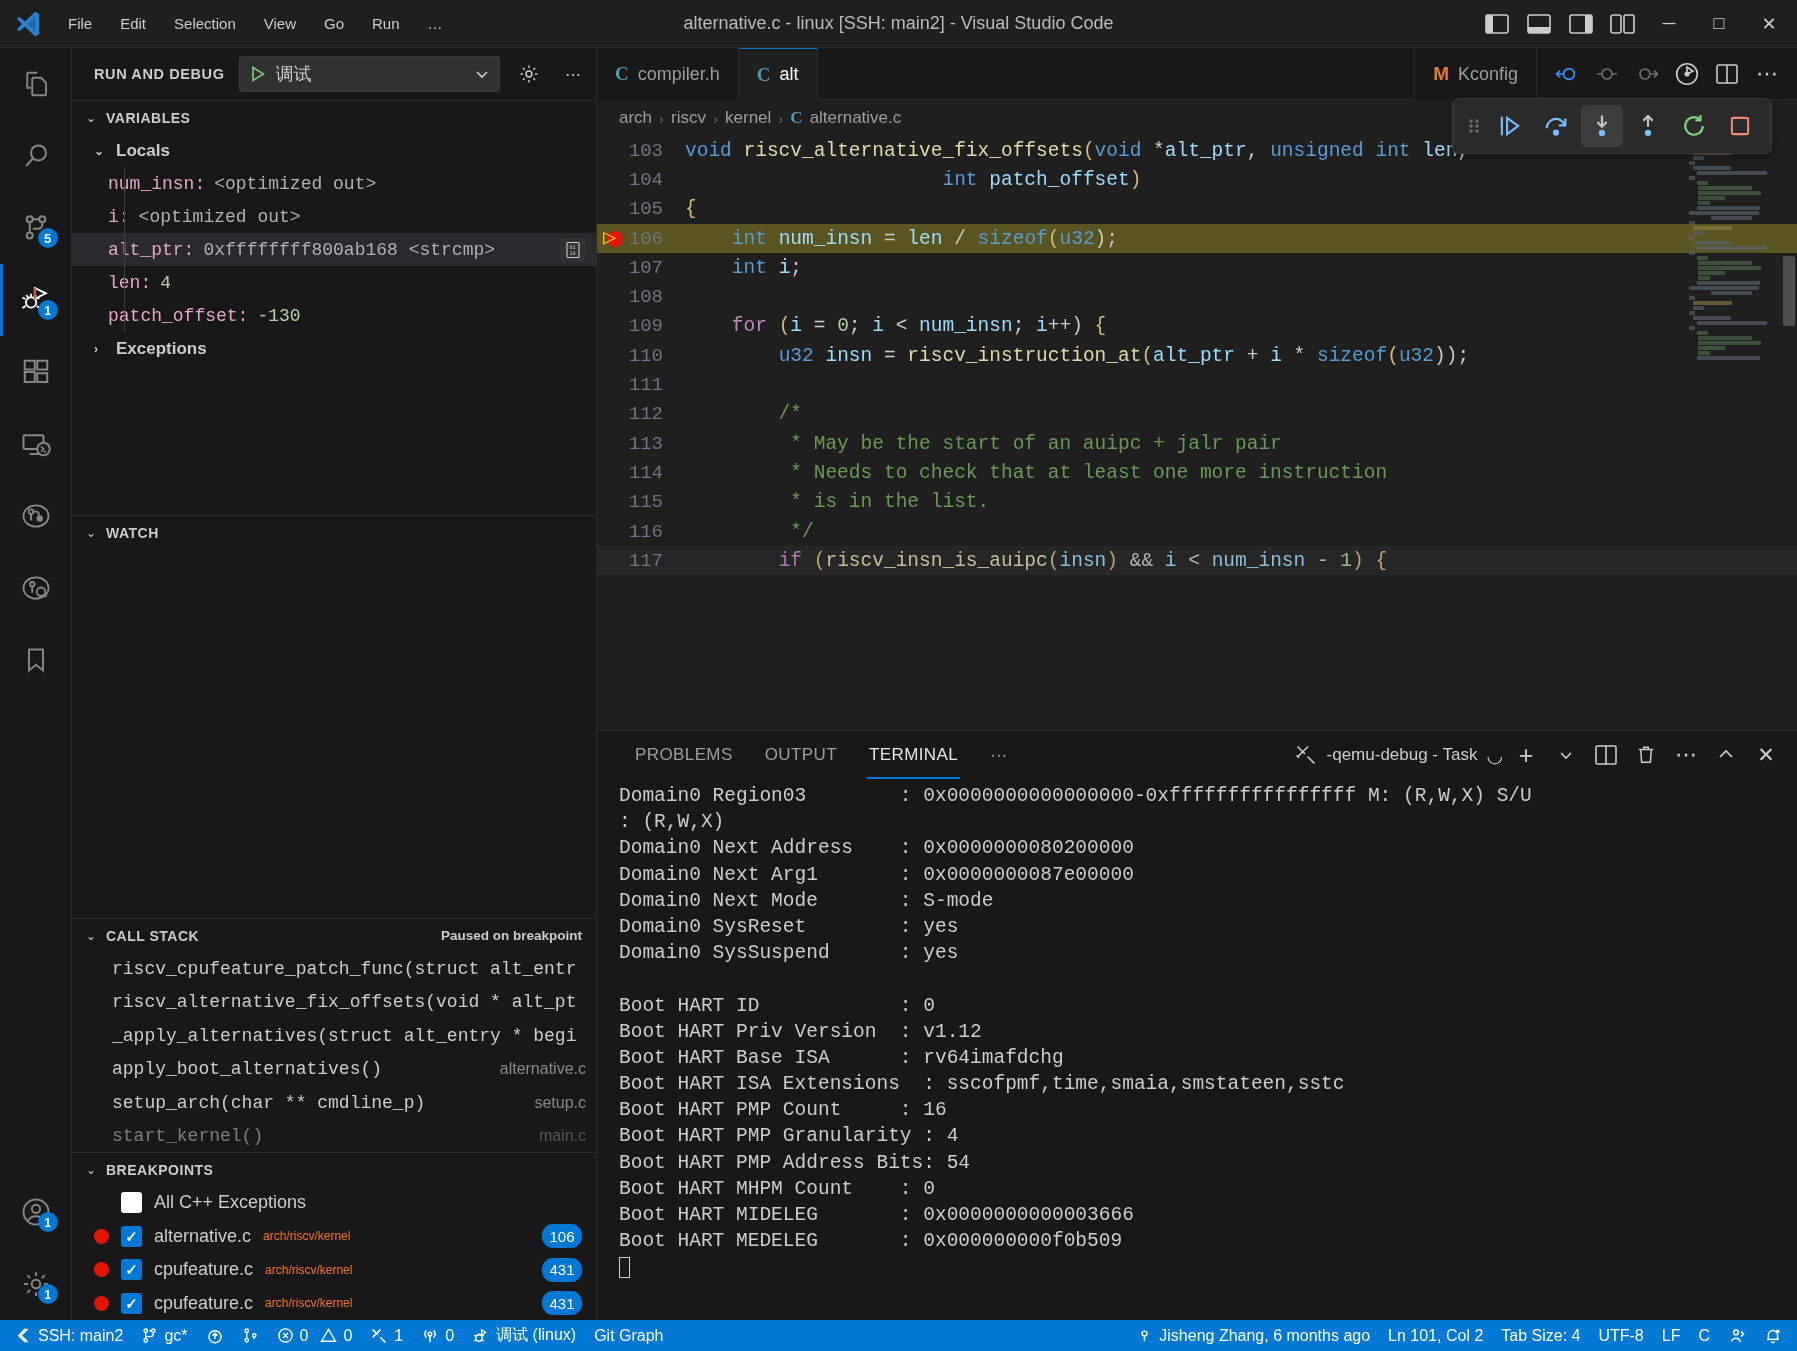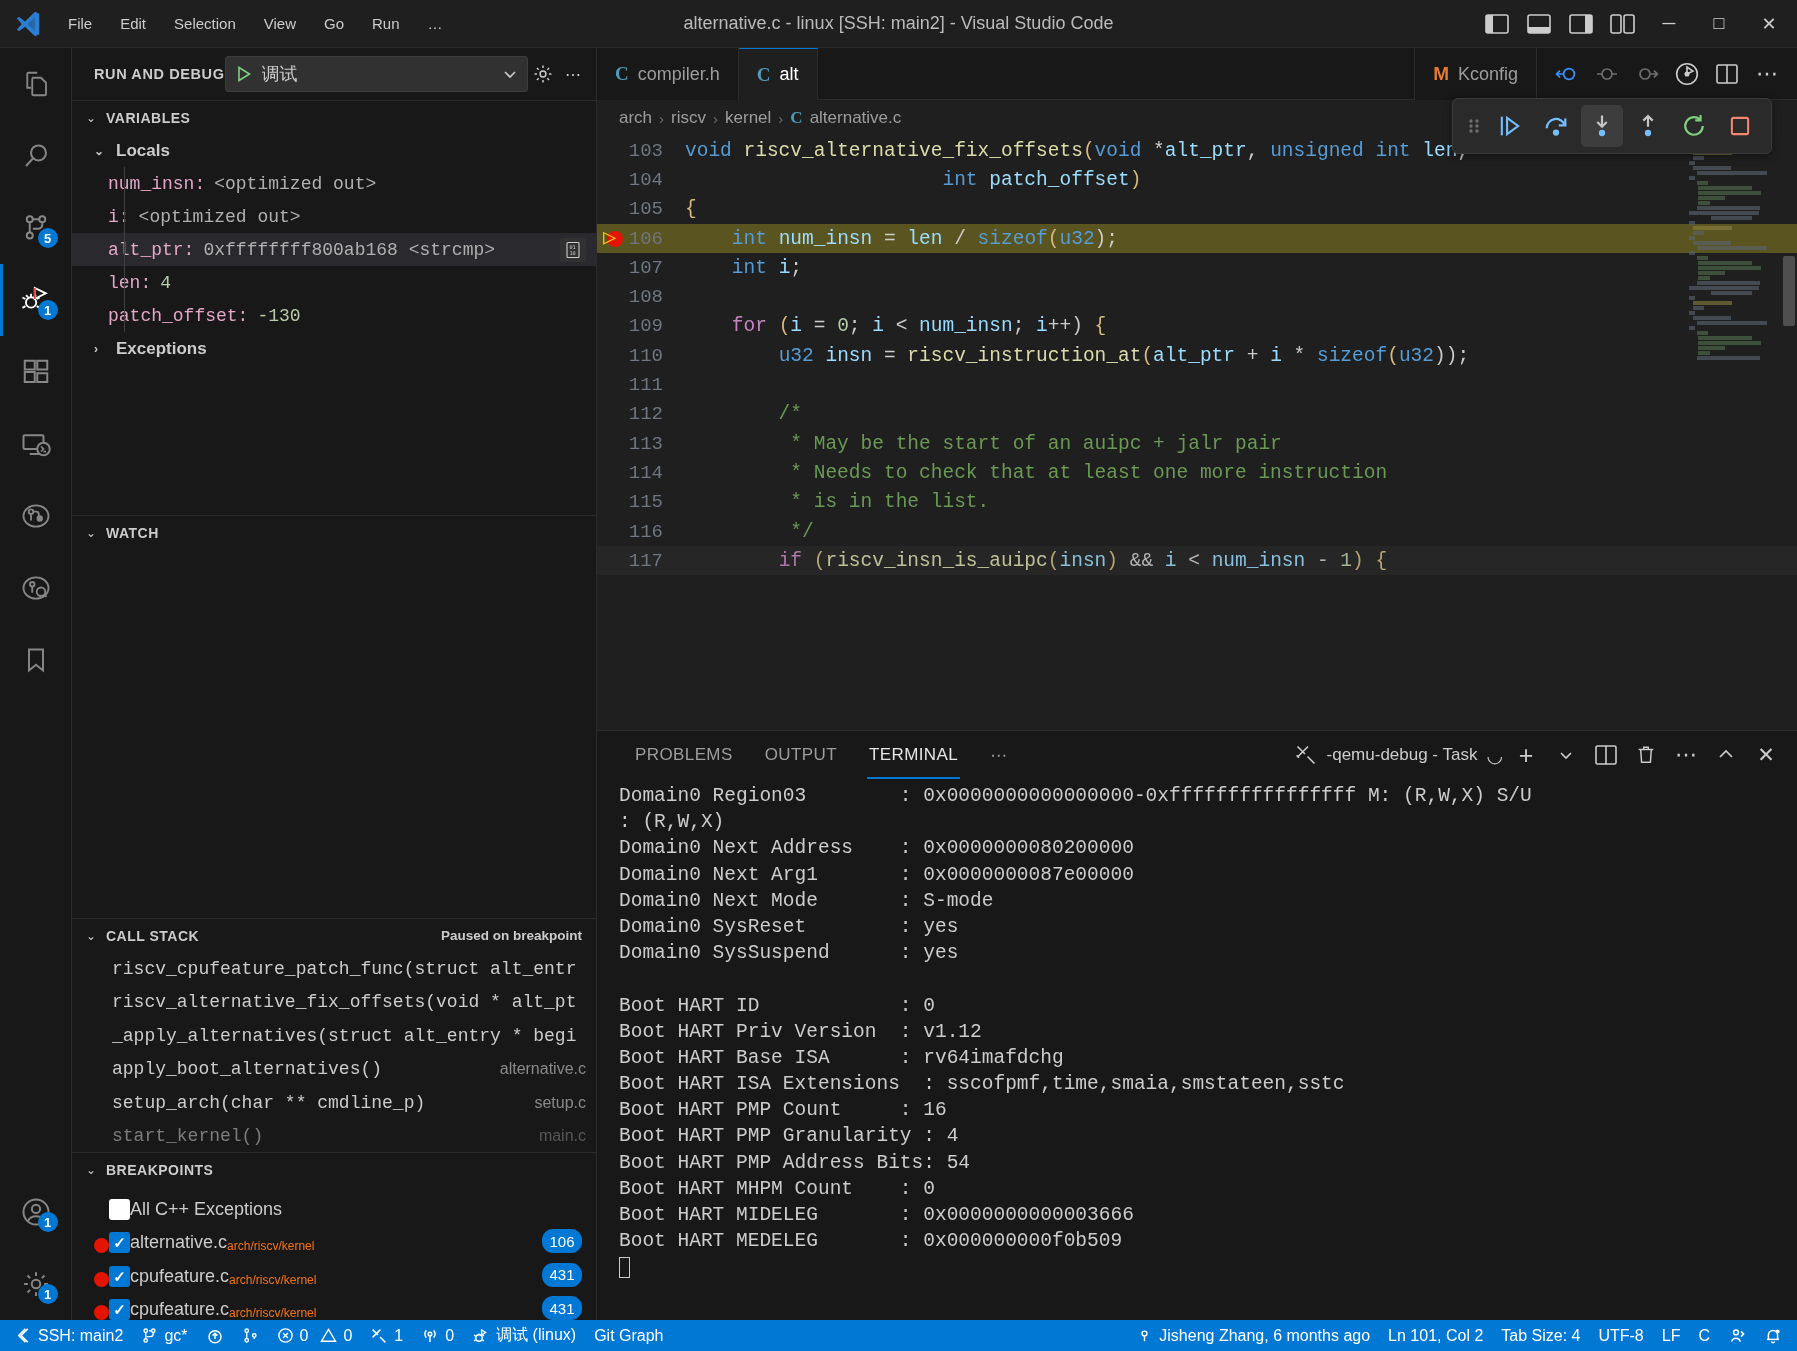--- a/index.html
+++ b/index.html
@@ -54,21 +54,21 @@
     font-weight: 600;
   }
   .act-bottom { margin-top: auto; }
 
   
   .sidebar {
     width: 525px; background: #181818; display: flex; flex-direction: column;
     border-right: 1px solid #2b2b2b; flex: 0 0 525px; min-height: 0;
   }
   .sb-header {
-    height: 52px; display: flex; align-items: center; padding: 0 8px 0 22px; gap: 0;
+    height: 52px; display: flex; align-items: center; padding: 0 8px 0 22px; gap: 14px;
   }
   .sb-title { font-size: 14.5px; font-weight: 700; letter-spacing: .6px; color: #cccccc; white-space: nowrap;}
   .config-select {
     flex: 1; height: 36px; background: #313131; border: 1px solid #3c3c3c; border-radius: 3px;
     display: flex; align-items: center; padding: 0 8px; gap: 8px; min-width: 0;
   }
   .config-label { font-size: 18px; color: #cccccc; flex: 1; white-space: nowrap; overflow: hidden;}
   .sb-icon-btn { width: 30px; height: 30px; display:flex; align-items:center; justify-content:center; color:#cccccc; border-radius:4px;}
 
   .pane { display: flex; flex-direction: column; min-height: 0; }
@@ -104,21 +104,21 @@
 
   .stack-row {
     display: flex; align-items: center; height: 33.5px; padding-left: 40px; padding-right: 10px;
     font-size: 18px; font-family: "Liberation Mono", monospace; color: #cccccc;
     white-space: nowrap; overflow: hidden;
   }
   .stack-fn { overflow: hidden; text-overflow: clip; }
   .stack-file { margin-left: auto; color: #8a8a8a; font-size: 16px; font-family: "Liberation Sans", sans-serif; padding-left: 12px;}
 
   .bp-row {
-    display: flex; align-items: flex-end; height: 33.5px; padding-left: 22px; gap: 0;
+    display: flex; align-items: center; height: 33.5px; padding-left: 22px; gap: 12px;
     font-size: 18px; color: #cccccc; white-space: nowrap;
   }
   .bp-dot { width: 15px; height: 15px; border-radius: 50%; background: #e51400; flex: 0 0 15px; }
   .bp-dot.hidden { background: transparent; }
   .cbox {
     width: 21px; height: 21px; border-radius: 3px; flex: 0 0 21px;
     display: flex; align-items: center; justify-content: center;
   }
   .cbox.on { background: #0078d4; }
   .cbox.off { background: #ffffff; }

